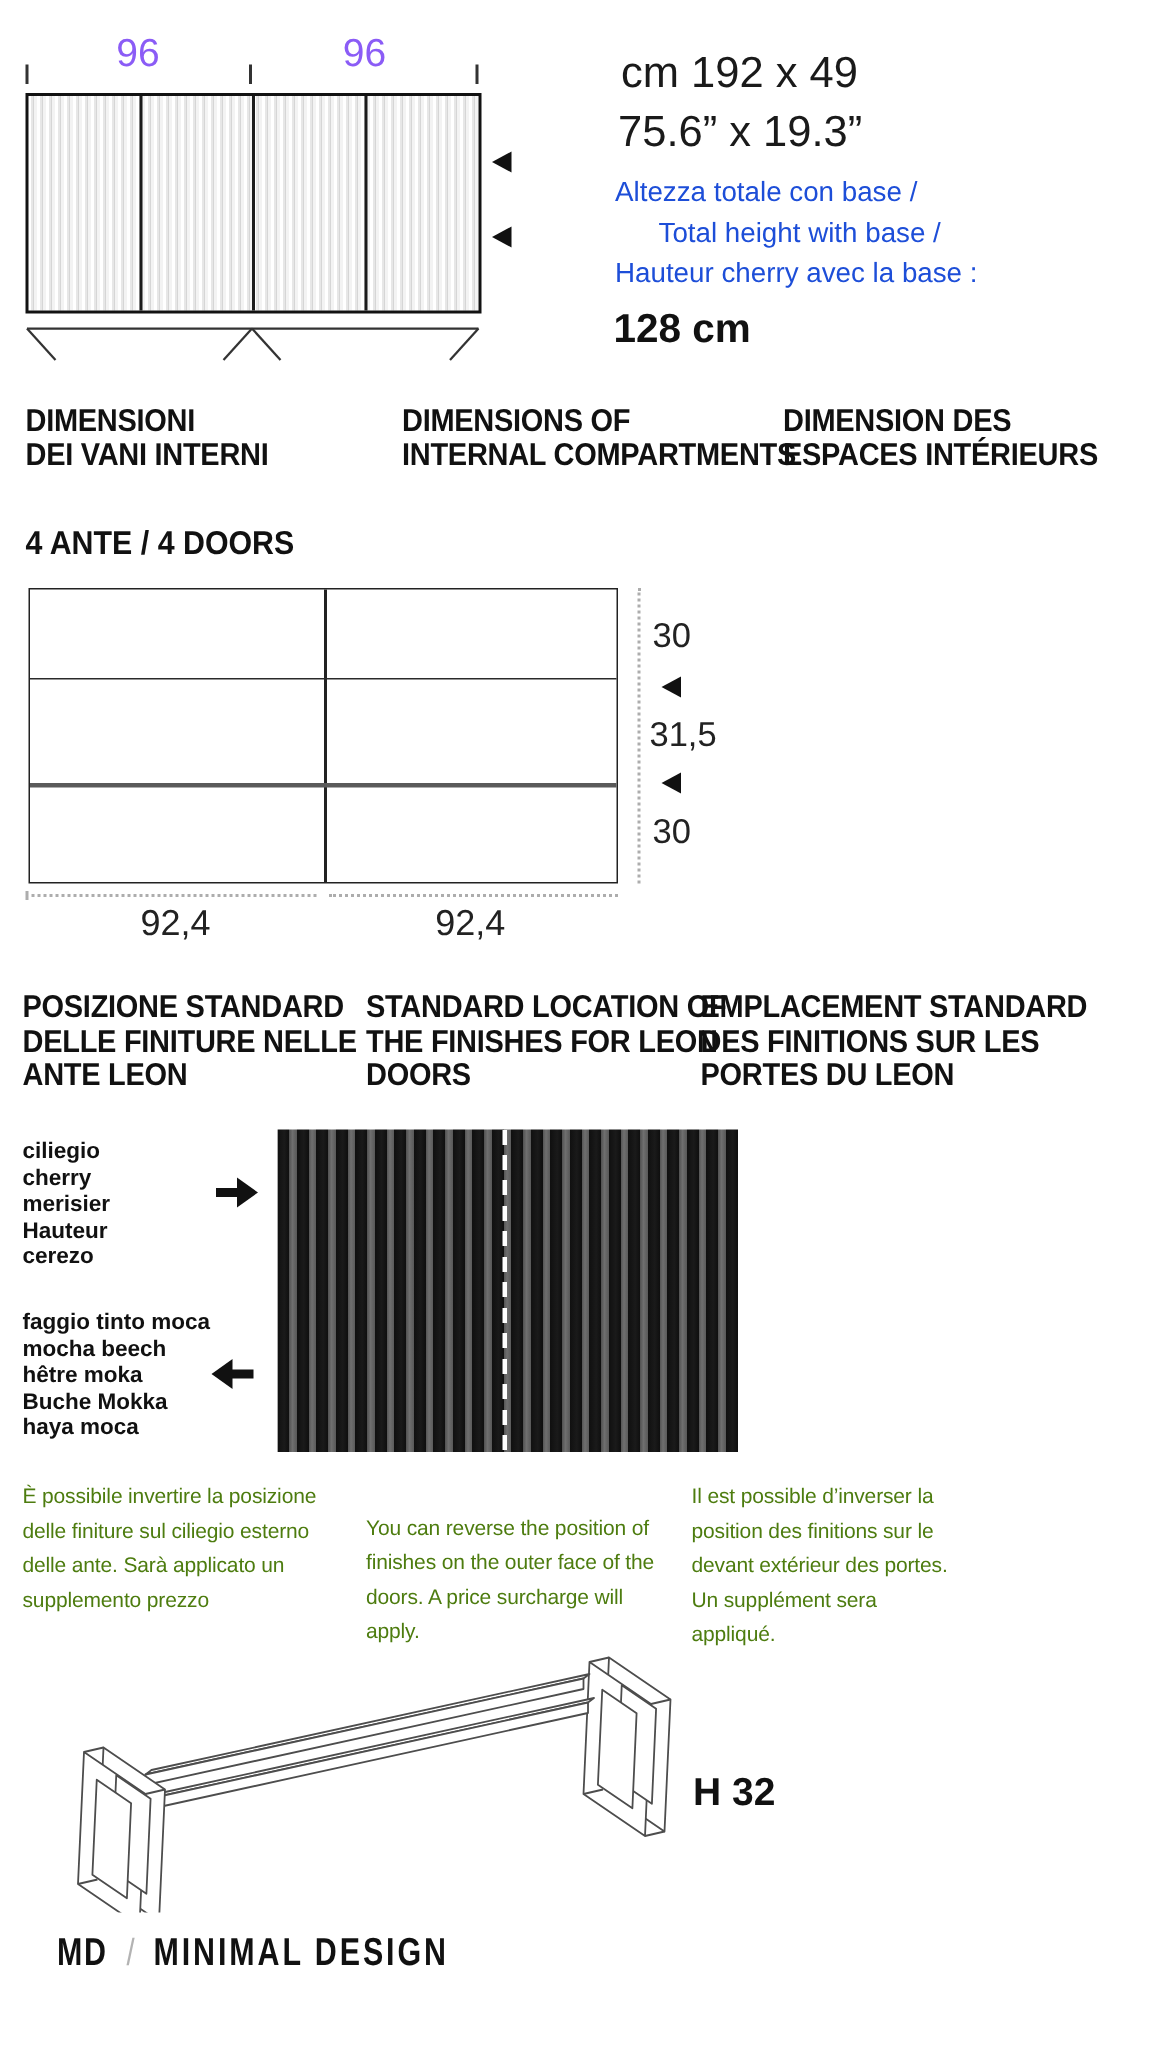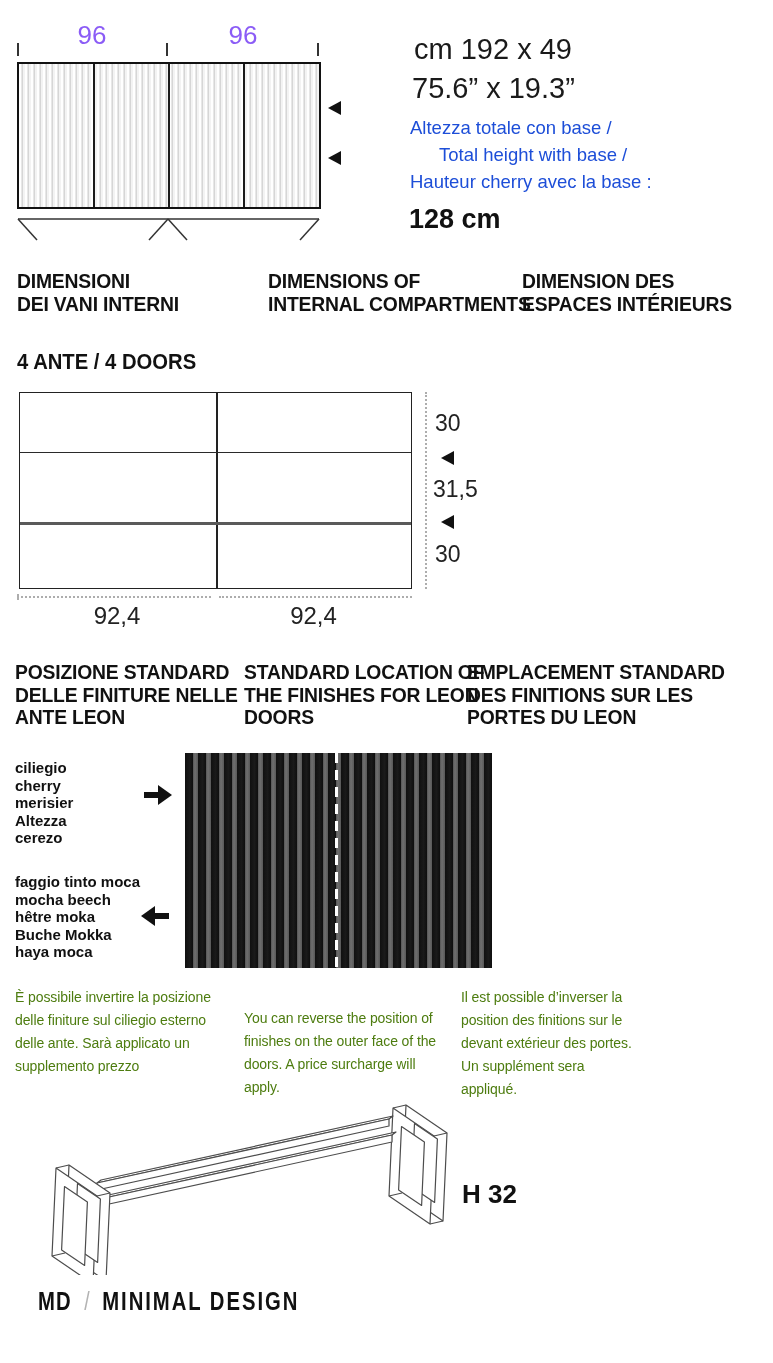--- a/index.html
+++ b/index.html
@@ -143,21 +143,21 @@
   <div class="hdr" style="left:467px;top:661px;">
     <span style="display:block">EMPLACEMENT STANDARD</span>
     <span style="display:block">DES FINITIONS SUR LES</span>
     <span style="display:block">PORTES DU LEON</span>
   </div>
 
   <div class="abs finish-label" style="left:15px;top:759px;">
     <span style="display:block">ciliegio</span>
     <span style="display:block">cherry</span>
     <span style="display:block">merisier</span>
-    <span style="display:block">Altezza</span>
+    <span style="display:block">Hauteur</span>
     <span style="display:block">cerezo</span>
   </div>
   <div class="arrow" style="left:144px;top:784px;">
     <div class="bar" style="left:0;"></div>
       <div class="head-r"></div>
   </div>
 
   <div class="abs finish-label" style="left:15px;top:873px;">
     <span style="display:block">faggio tinto moca</span>
     <span style="display:block">mocha beech</span>

